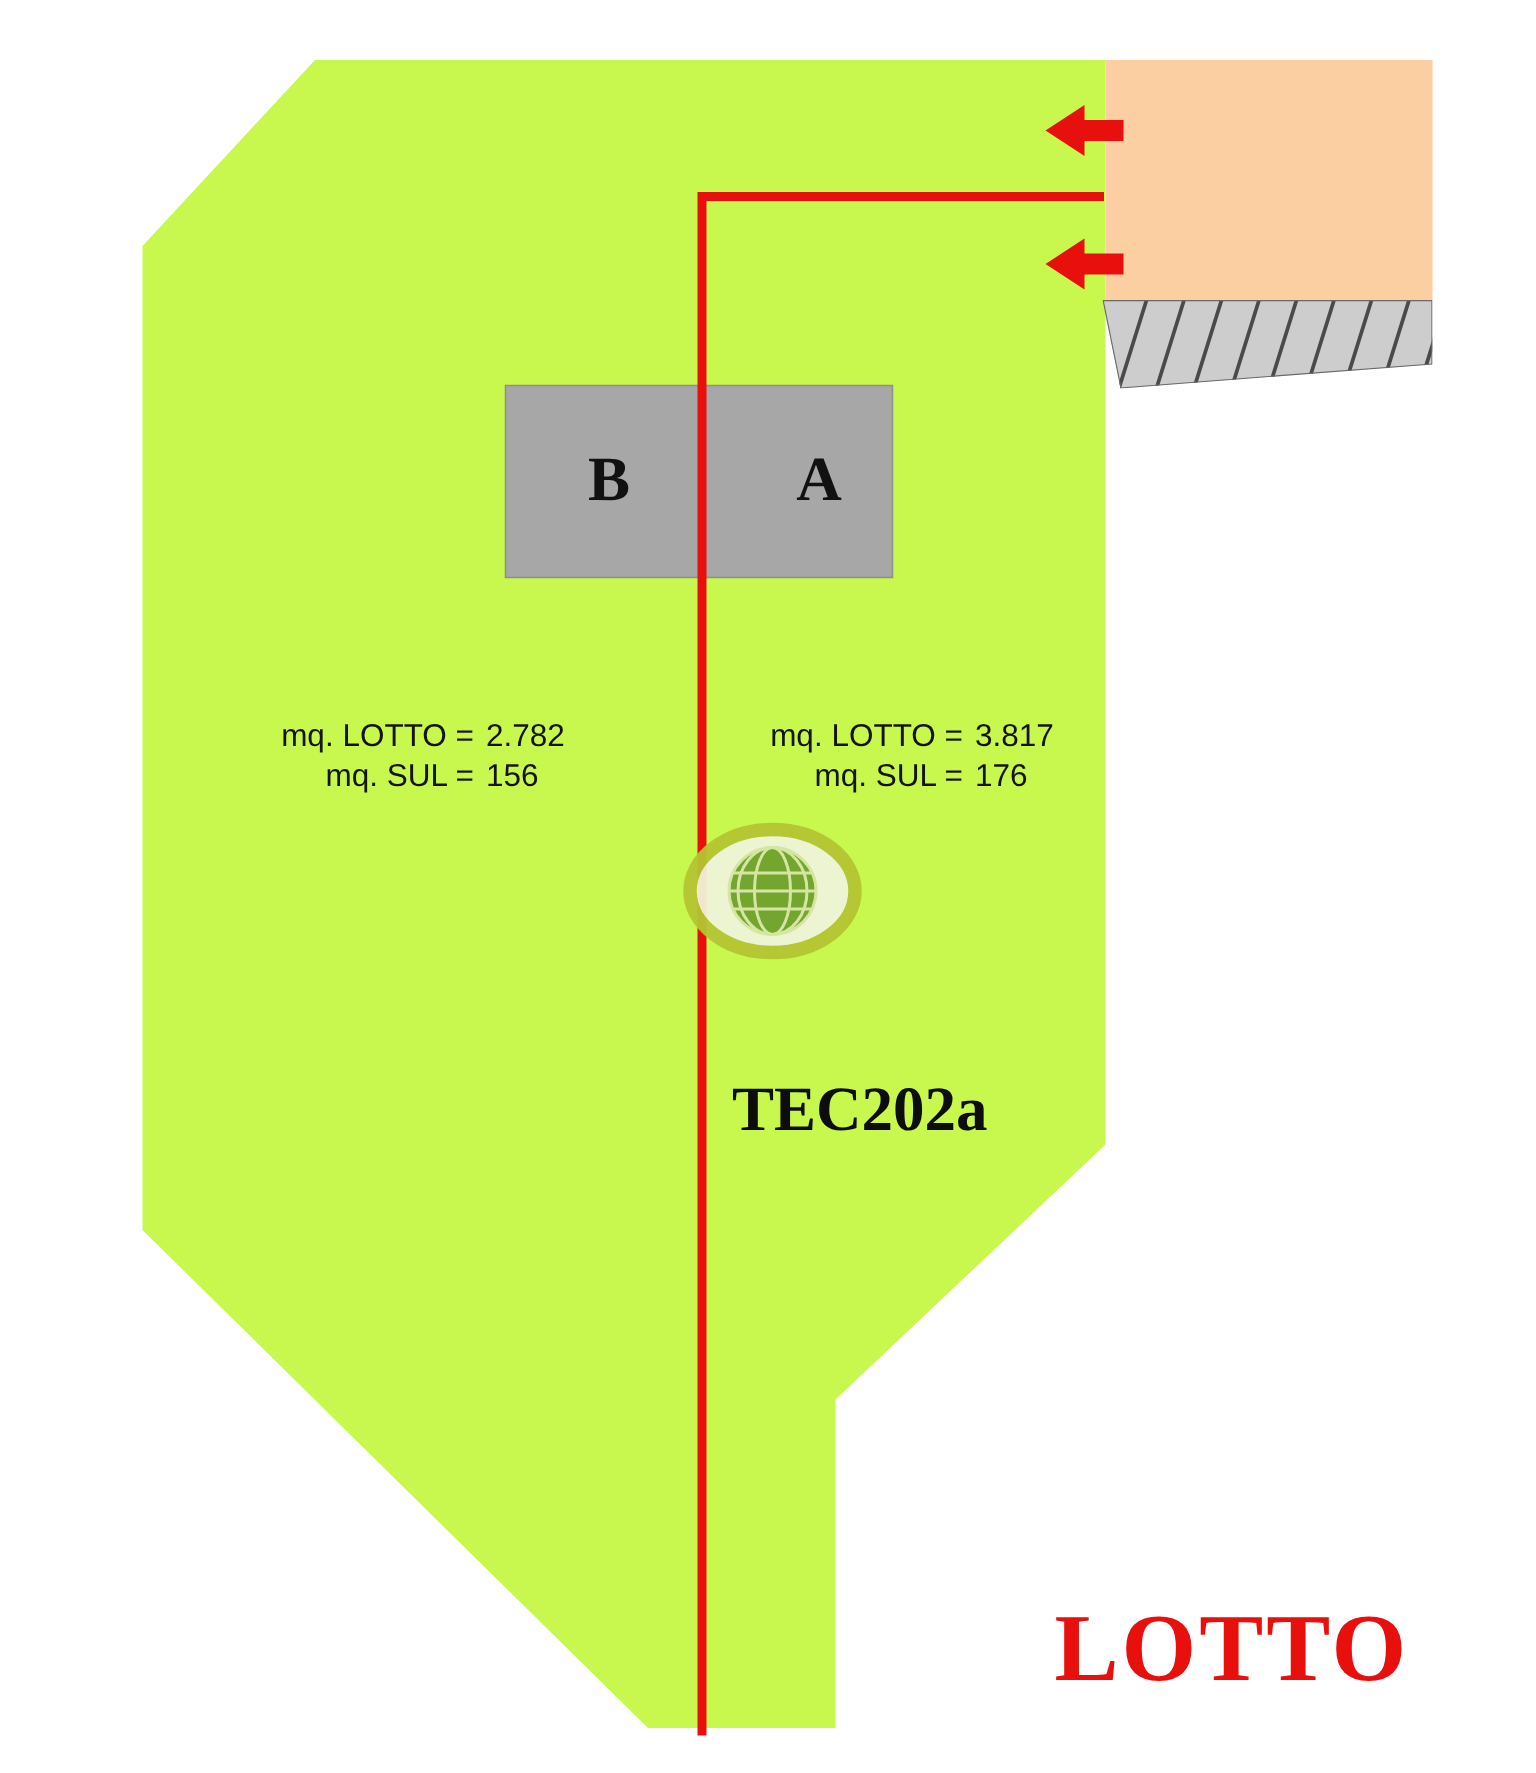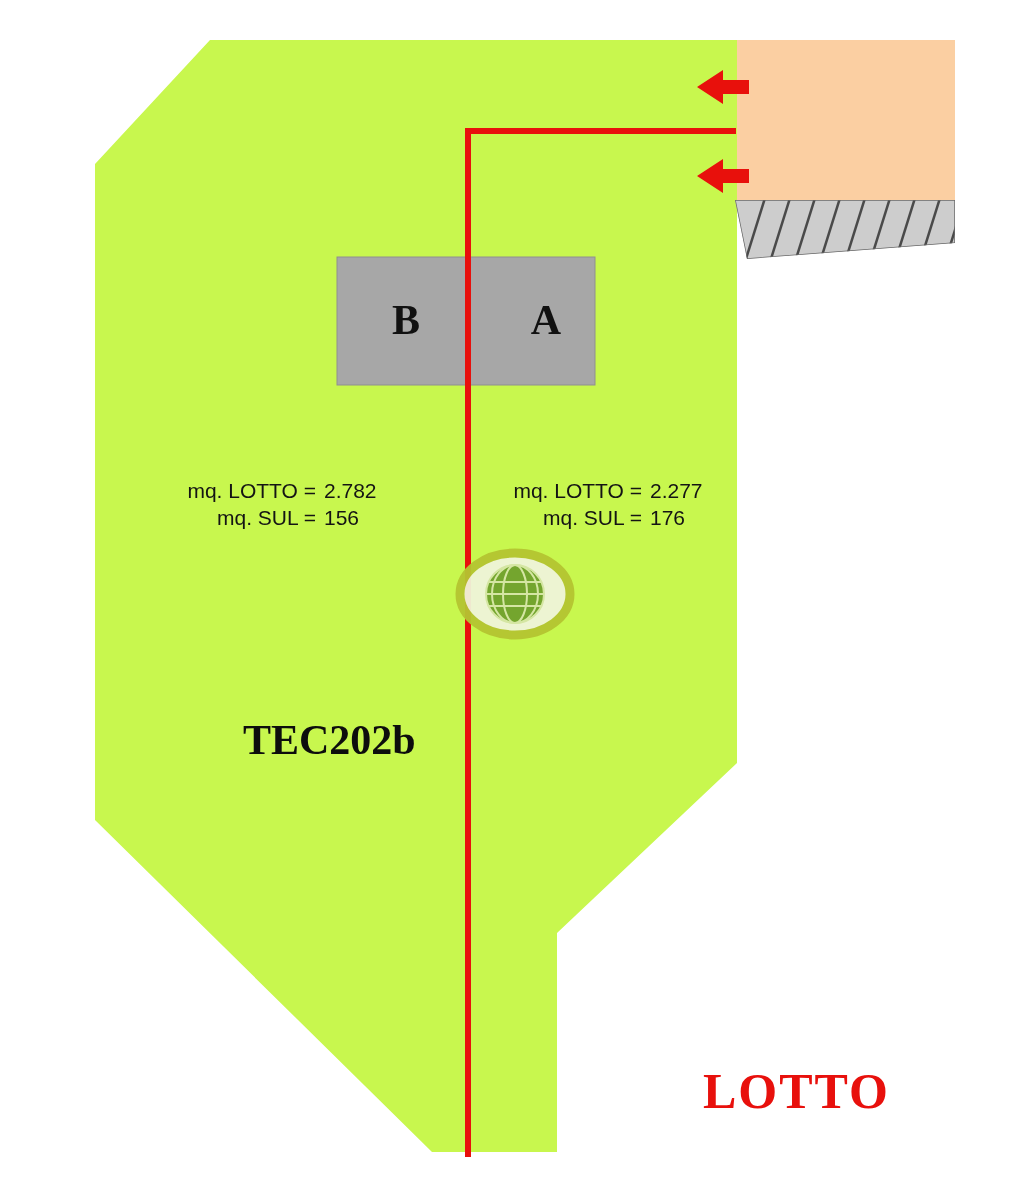--- a/index.html
+++ b/index.html
@@ -51,21 +51,21 @@
     white-space: nowrap;
   }
   .parcel-code-left  { left: 243px; top: 716px; }
   .parcel-code-right { left: 488px; top: 716px; }
 
   .lotto-label {
     position: absolute;
     left: 703px; top: 1062px;
     font-family: "Liberation Serif", serif;
     font-weight: bold;
-    font-size: 50px;
+    font-size: 64px;
     letter-spacing: 2px;
     color: #e8100c;
     white-space: nowrap;
   }
 </style>
 </head>
 <body>
 
 <div class="canvas">
 
@@ -124,28 +124,28 @@
     </div>
     <div class="mrow">
       <span class="mlabel">mq. SUL =</span>
       <span class="mval">156</span>
     </div>
   </div>
 
   <div class="metrics metrics-right">
     <div class="mrow">
       <span class="mlabel">mq. LOTTO =</span>
-      <span class="mval">2.277</span>
+      <span class="mval">3.817</span>
     </div>
     <div class="mrow">
       <span class="mlabel">mq. SUL =</span>
       <span class="mval">176</span>
     </div>
   </div>
 
   <div class="building-label building-label-b">B</div>
   <div class="building-label building-label-a">A</div>
 
-  <div class="parcel-code parcel-code-left">TEC202b</div>
+  <div class="parcel-code parcel-code-right">TEC202a</div>
 
   <div class="lotto-label">LOTTO</div>
 
 </div>
 
 </body></html>

